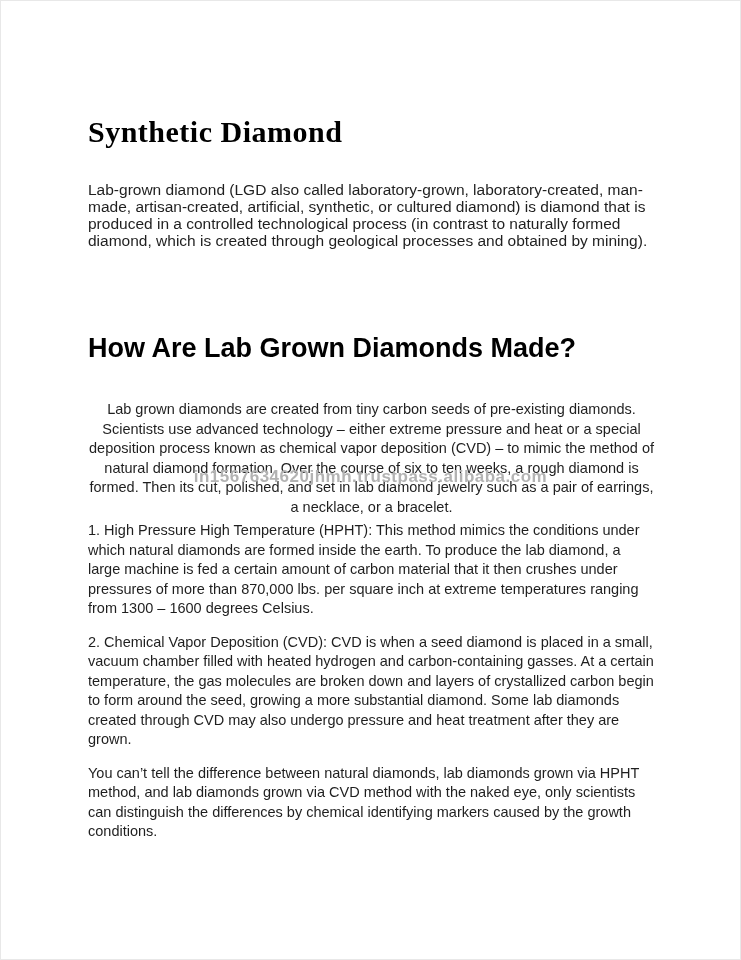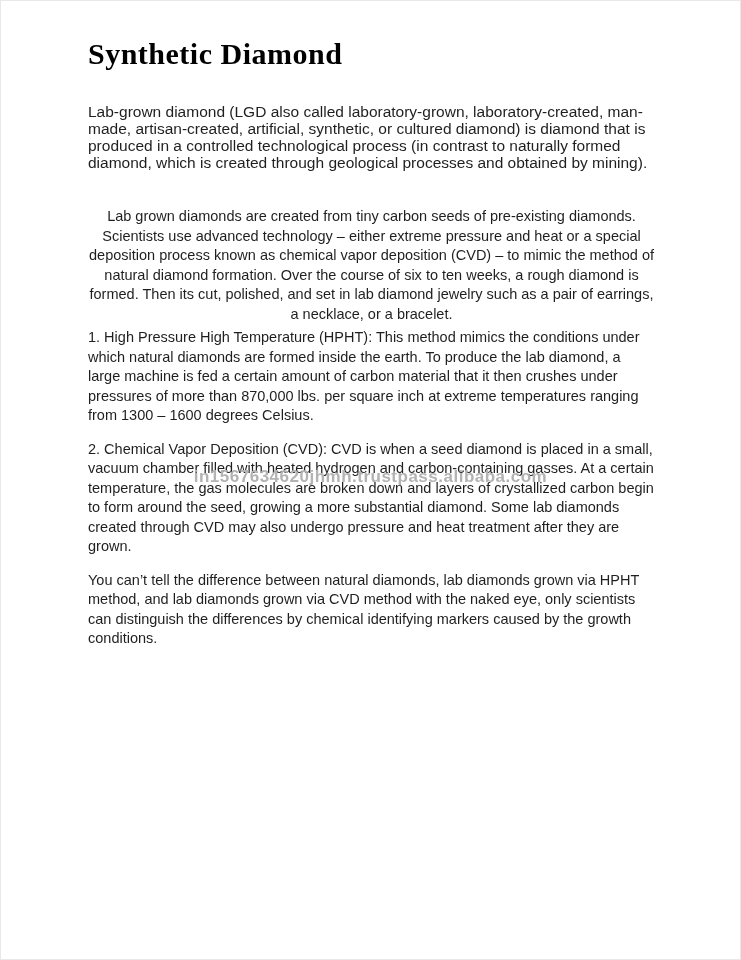--- a/index.html
+++ b/index.html
@@ -19,21 +19,21 @@
     font-family: "Liberation Sans", sans-serif;
     color: #1a1a1a;
   }
   .content {
     position: absolute;
     left: 87px;
     right: 85px;
     top: 0;
   }
   .doc-title {
-    margin: 36px 0 0 0;
+    margin: 114px 0 0 0;
     font-family: "Liberation Serif", serif;
     font-weight: 700;
     font-size: 30px;
     letter-spacing: 0.5px;
     color: #000000;
   }
   .intro {
     margin: 32px 0 0 0;
     font-size: 15.5px;
     line-height: 17px;
@@ -77,20 +77,21 @@
 <body>
 
 <div class="page">
 
   <div class="content">
 
     <h1 class="doc-title">Synthetic Diamond</h1>
 
     <p class="intro">Lab-grown diamond (LGD also called laboratory-grown, laboratory-created, man-made, artisan-created, artificial, synthetic, or cultured diamond) is diamond that is produced in a controlled technological process (in contrast to naturally formed diamond, which is created through geological processes and obtained by mining).</p>
 
+    <h2 class="section-heading">How Are Lab Grown Diamonds Made?</h2>
 
     <div class="body-block">
       <p class="body-para para-lead">Lab grown diamonds are created from tiny carbon seeds of pre-existing diamonds. Scientists use advanced technology – either extreme pressure and heat or a special deposition process known as chemical vapor deposition (CVD) – to mimic the method of natural diamond formation. Over the course of six to ten weeks, a rough diamond is formed. Then its cut, polished, and set in lab diamond jewelry such as a pair of earrings, a necklace, or a bracelet.</p>
 
 
       <p class="body-para">1. High Pressure High Temperature (HPHT): This method mimics the conditions under which natural diamonds are formed inside the earth. To produce the lab diamond, a large machine is fed a certain amount of carbon material that it then crushes under pressures of more than 870,000 lbs. per square inch at extreme temperatures ranging from 1300 – 1600 degrees Celsius.</p>
 
       <p class="body-para">2. Chemical Vapor Deposition (CVD): CVD is when a seed diamond is placed in a small, vacuum chamber filled with heated hydrogen and carbon-containing gasses. At a certain temperature, the gas molecules are broken down and layers of crystallized carbon begin to form around the seed, growing a more substantial diamond. Some lab diamonds created through CVD may also undergo pressure and heat treatment after they are grown.</p>
 
       <p class="body-para">You can’t tell the difference between natural diamonds, lab diamonds grown via HPHT method, and lab diamonds grown via CVD method with the naked eye, only scientists can distinguish the differences by chemical identifying markers caused by the growth conditions.</p>

